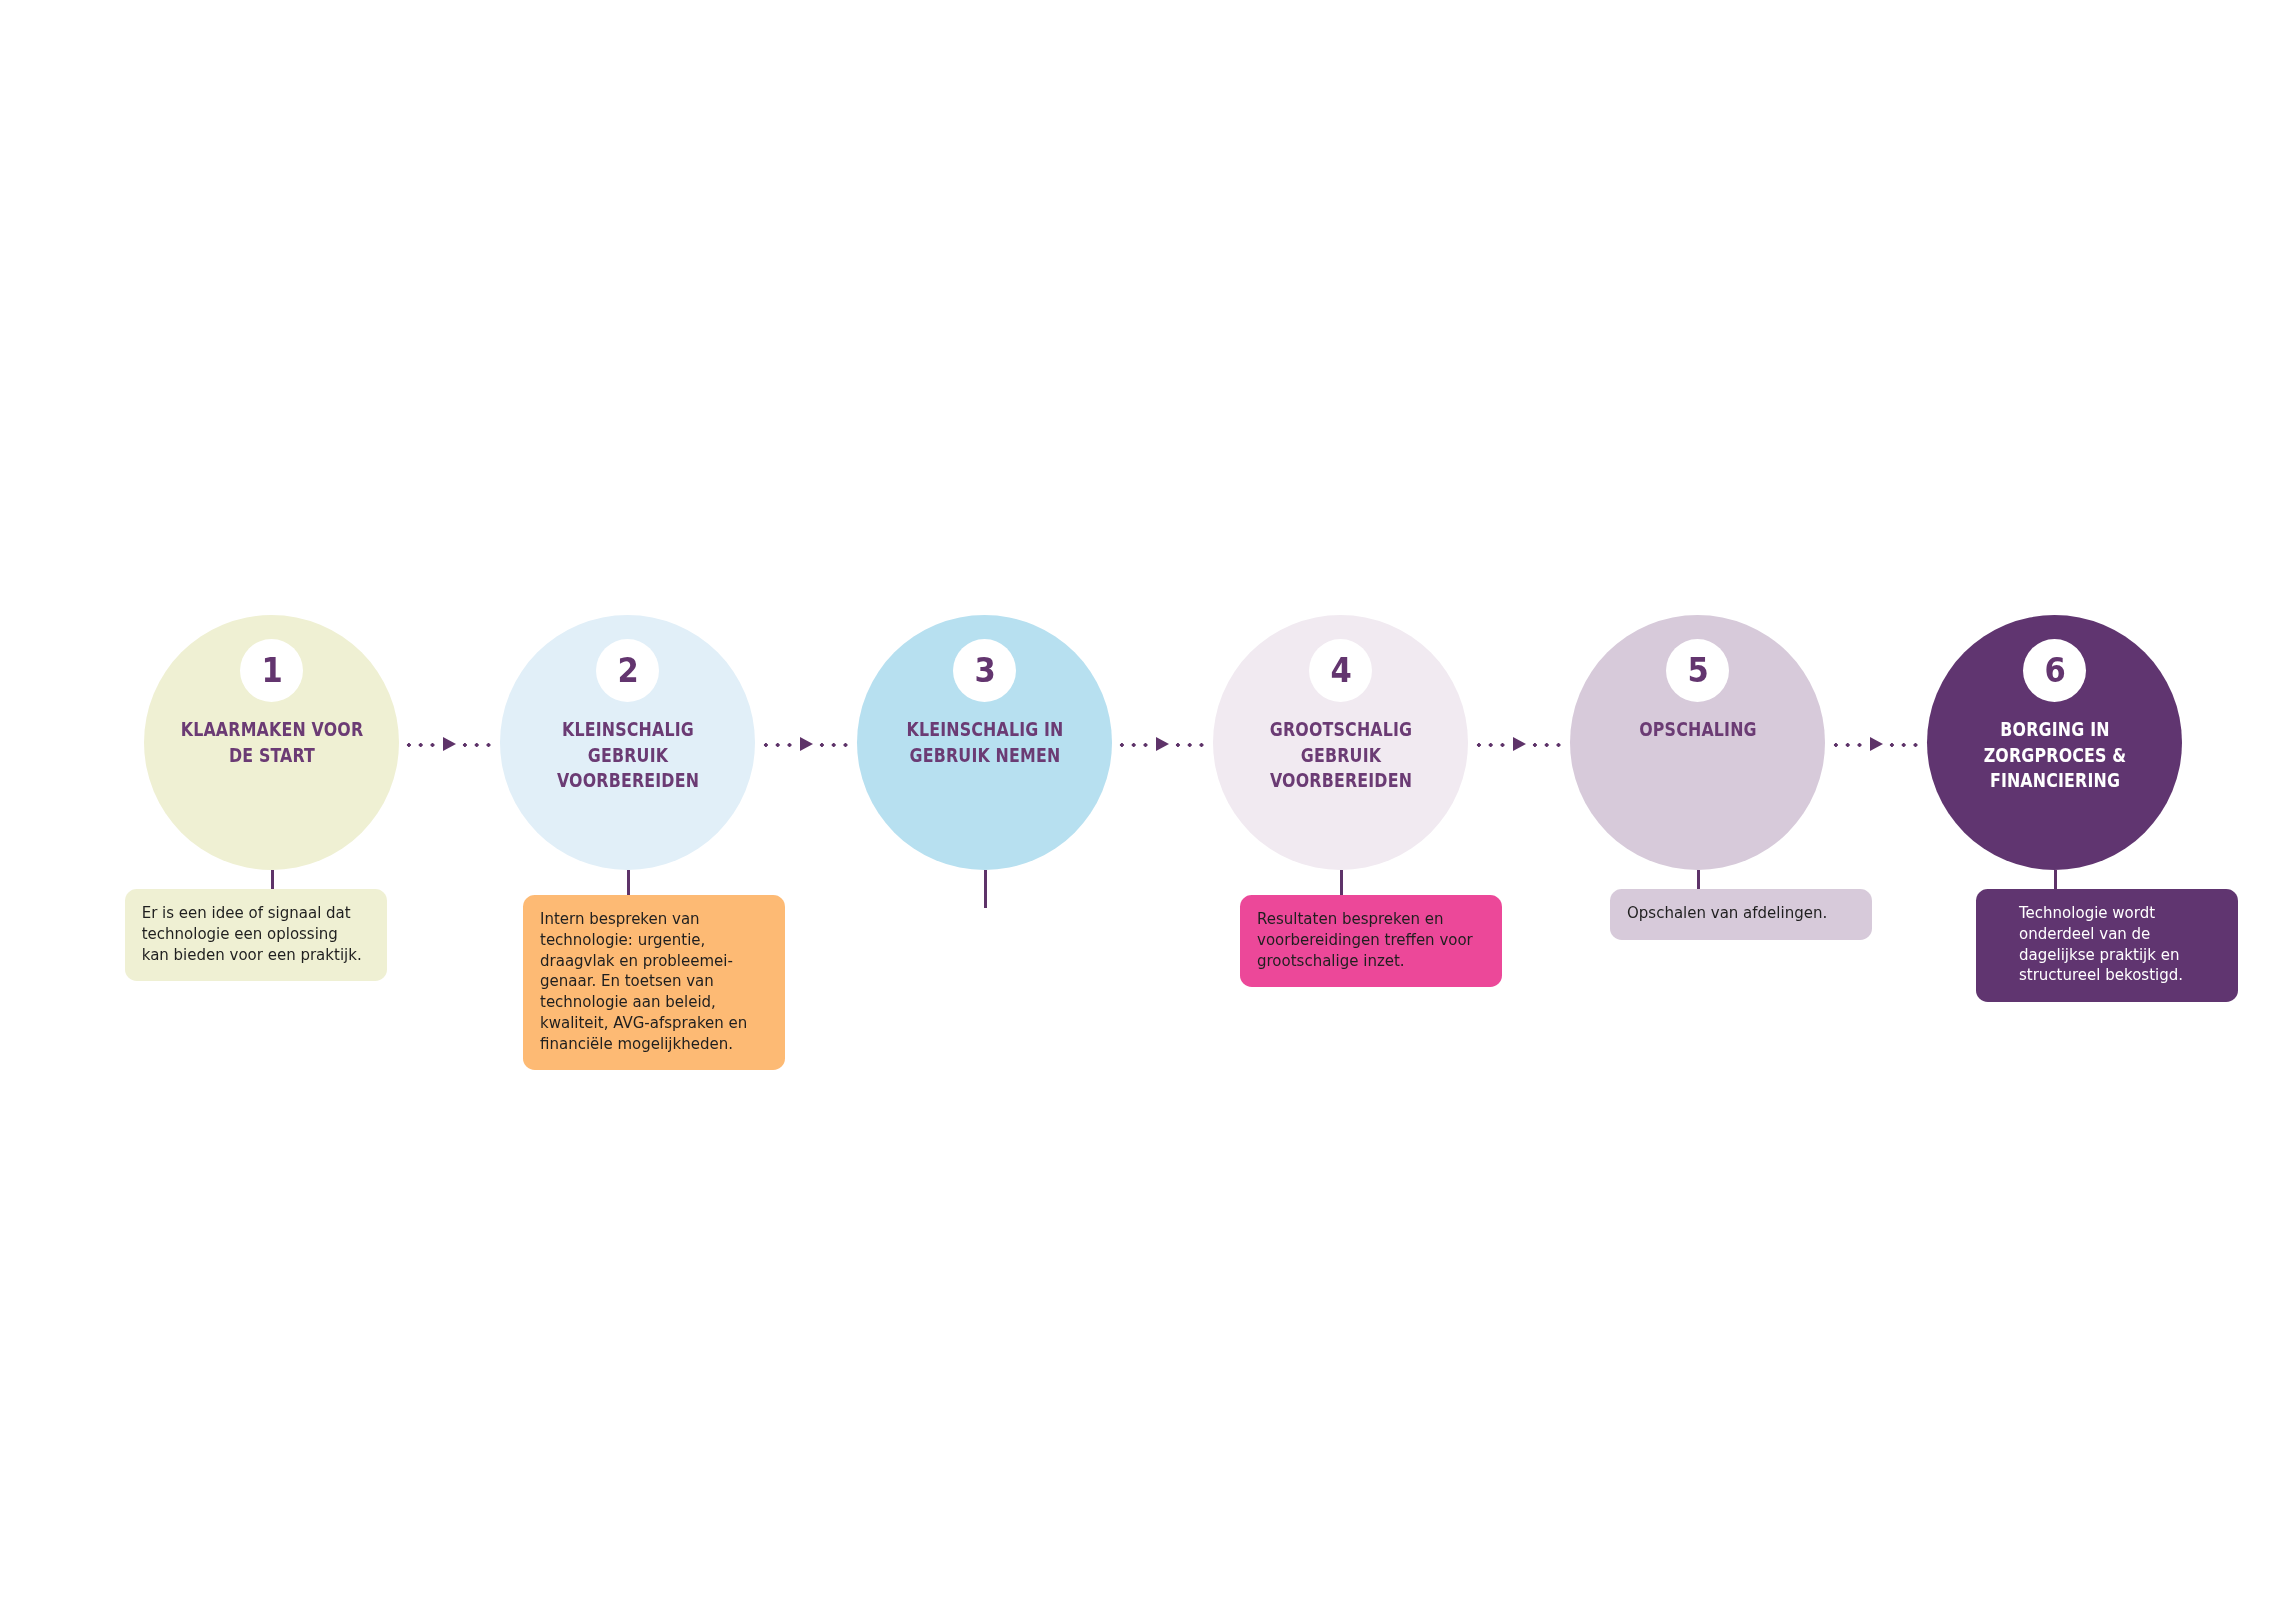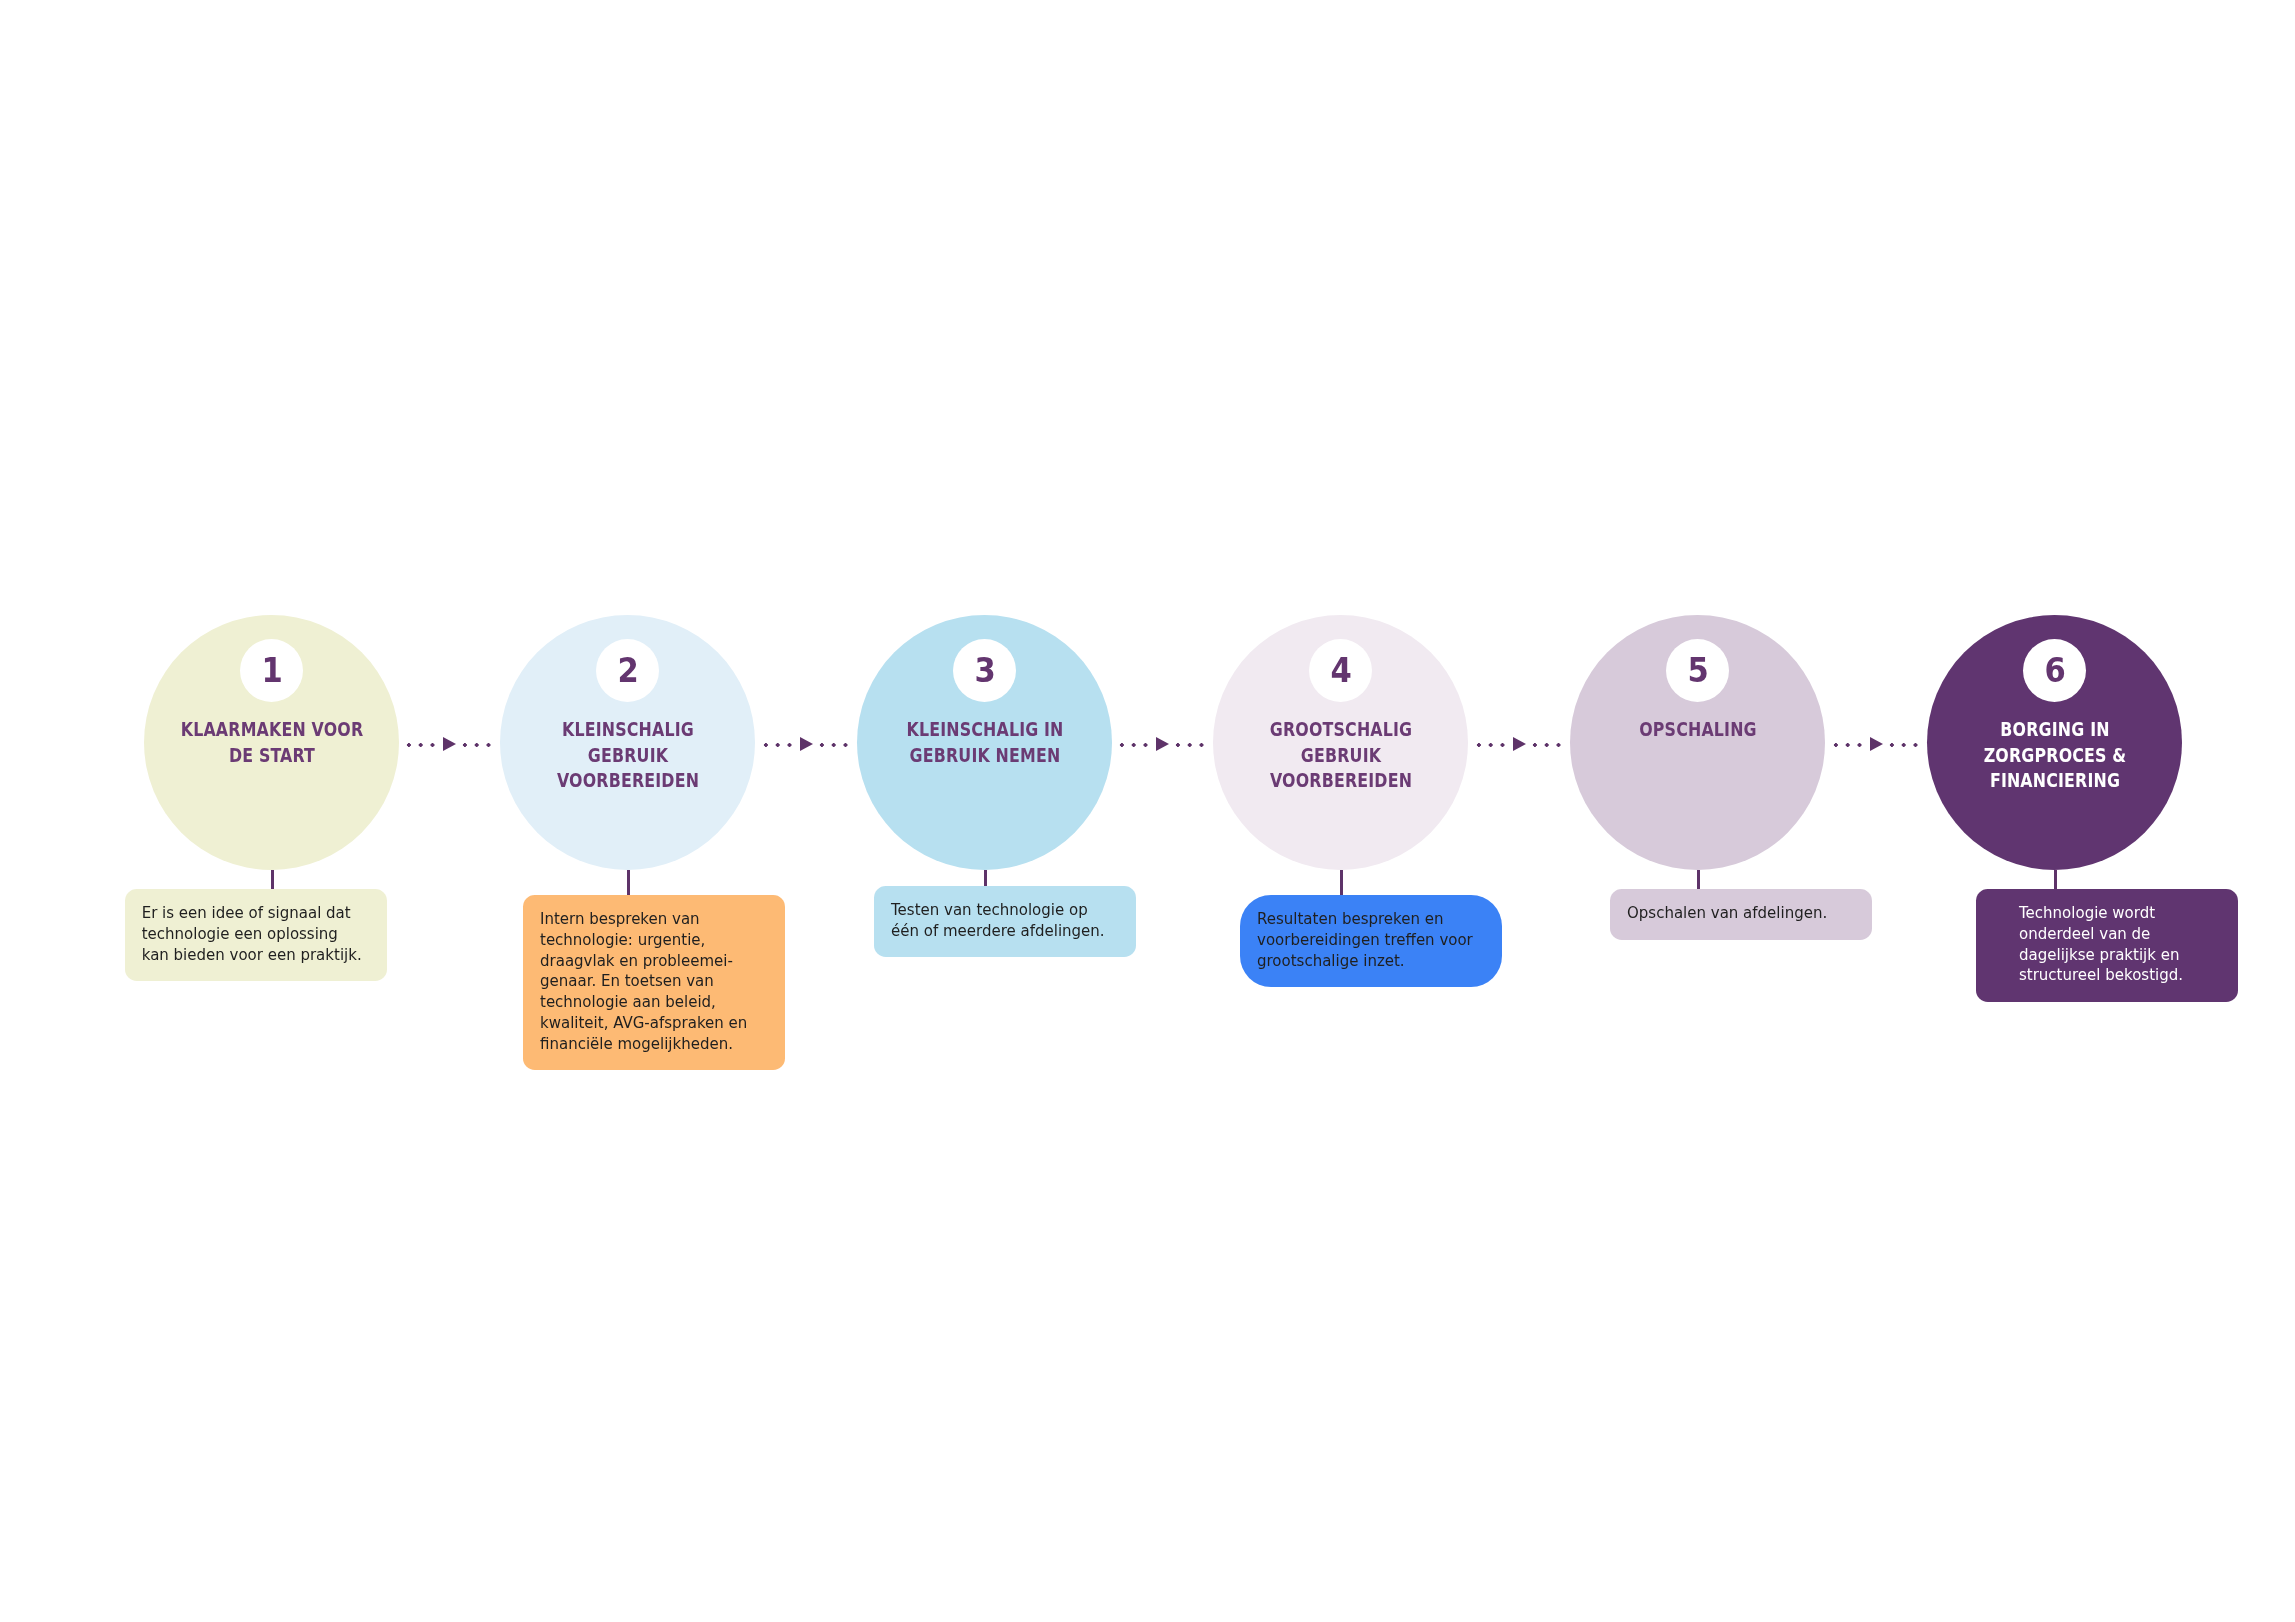--- a/index.html
+++ b/index.html
@@ -151,31 +151,30 @@
       <div class="caption" style="background: #fdba74; color: rgb(31, 31, 31); top: 280px; left: 39px;">Intern bespreken van technologie: urgentie, draagvlak en probleemei-genaar. En toetsen van technologie aan beleid, kwaliteit, AVG-afspraken en financiële mogelijkheden.</div>
     </div>
     <div class="step" style="left: 841px;">
       <div class="circle-wrap">
         <div class="circle" style="background: rgb(183, 224, 240);">
           <div class="badge" style="background: rgb(255, 255, 255); color: rgb(99, 53, 111);">3</div>
           <div class="circle-title" style="color: rgb(107, 59, 116);">KLEINSCHALIG IN GEBRUIK NEMEN</div>
         </div>
         <div class="stem" style="height: 38px;"></div>
       </div>
-      <div class="caption" style="background: rgb(183, 224, 240); color: rgb(31, 31, 31); top: 271px; left: 33px;">Testen van technologie op één of meerdere afdelingen.</div>
     </div>
     <div class="step" style="left: 1197px;">
       <div class="circle-wrap">
         <div class="circle" style="background: rgb(241, 234, 241);">
           <div class="badge" style="background: rgb(255, 255, 255); color: rgb(99, 53, 111);">4</div>
           <div class="circle-title" style="color: rgb(107, 59, 116);">GROOTSCHALIG GEBRUIK VOORBEREIDEN</div>
         </div>
         <div class="stem" style="height: 47px;"></div>
       </div>
-      <div class="caption" style="background: #3b82f6; color: rgb(31, 31, 31); top: 280px; left: 43px; border-radius: 31px;">Resultaten bespreken en voorbereidingen treffen voor grootschalige inzet.</div>
+      <div class="caption" style="background: #ec4899; color: rgb(31, 31, 31); top: 280px; left: 43px;">Resultaten bespreken en voorbereidingen treffen voor grootschalige inzet.</div>
     </div>
     <div class="step" style="left: 1554px;">
       <div class="circle-wrap">
         <div class="circle" style="background: rgb(215, 202, 218);">
           <div class="badge" style="background: rgb(255, 255, 255); color: rgb(99, 53, 111);">5</div>
           <div class="circle-title" style="color: rgb(107, 59, 116);">OPSCHALING</div>
         </div>
         <div class="stem" style="height: 41px;"></div>
       </div>
       <div class="caption" style="background: rgb(215, 202, 218); color: rgb(31, 31, 31); top: 274px; left: 56px;">Opschalen van afdelingen.</div>

